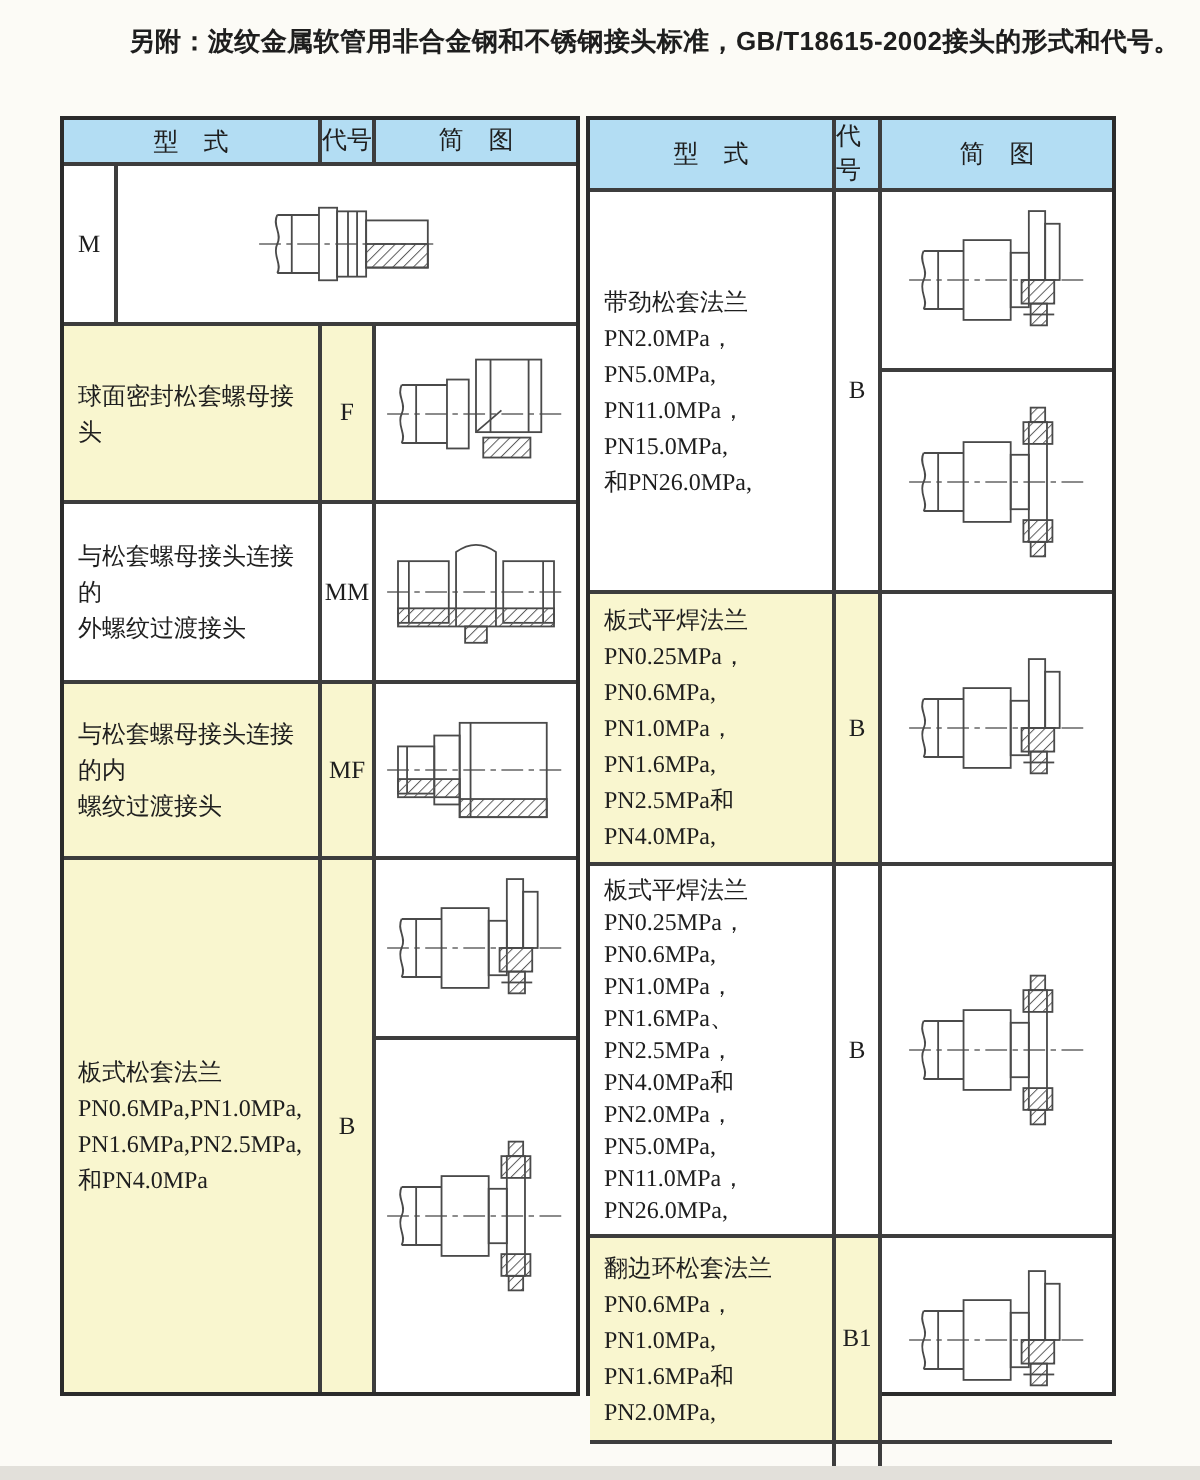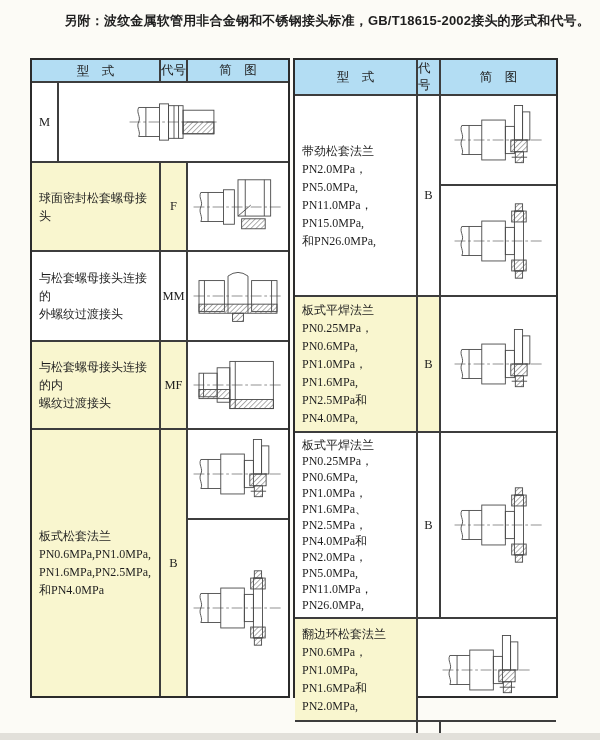--- a/index.html
+++ b/index.html
@@ -296,20 +296,21 @@
             <rect x="68" y="76" width="8" height="8" stroke="#4a4a4a" fill="url(#hatch)" stroke-width="1"></rect>
           </svg>
         </div>
       </div>
   </div>
 
   <div class="row" style="flex-basis:103px">
     <div class="c ct yellow">翻边环松套法兰
 PN0.6MPa，PN1.0MPa,
 PN1.6MPa和PN2.0MPa,</div>
+    <div class="c cc yellow">B1</div>
     <div class="c cd">
         <div class="diag">
           <svg class="dg" viewBox="0 0 100 86">
             <line x1="1" y1="43" x2="99" y2="43" stroke="#666" stroke-width="0.8" stroke-dasharray="12 3 3 3" fill="none"></line>
             <path d="M9,27 C6,33 12,37 9,43 C6,49 12,54 9,59" stroke="#4a4a4a" fill="none" stroke-width="1"></path>
             <line x1="9" y1="27" x2="31" y2="27" stroke="#4a4a4a" fill="none" stroke-width="1"></line>
             <line x1="9" y1="59" x2="31" y2="59" stroke="#4a4a4a" fill="none" stroke-width="1"></line>
             <line x1="17" y1="27" x2="17" y2="59" stroke="#4a4a4a" fill="none" stroke-width="1"></line>
             <rect x="31" y="21" width="26" height="44" stroke="#4a4a4a" fill="none" stroke-width="1"></rect>
             <rect x="57" y="28" width="10" height="30" stroke="#4a4a4a" fill="none" stroke-width="1"></rect>

